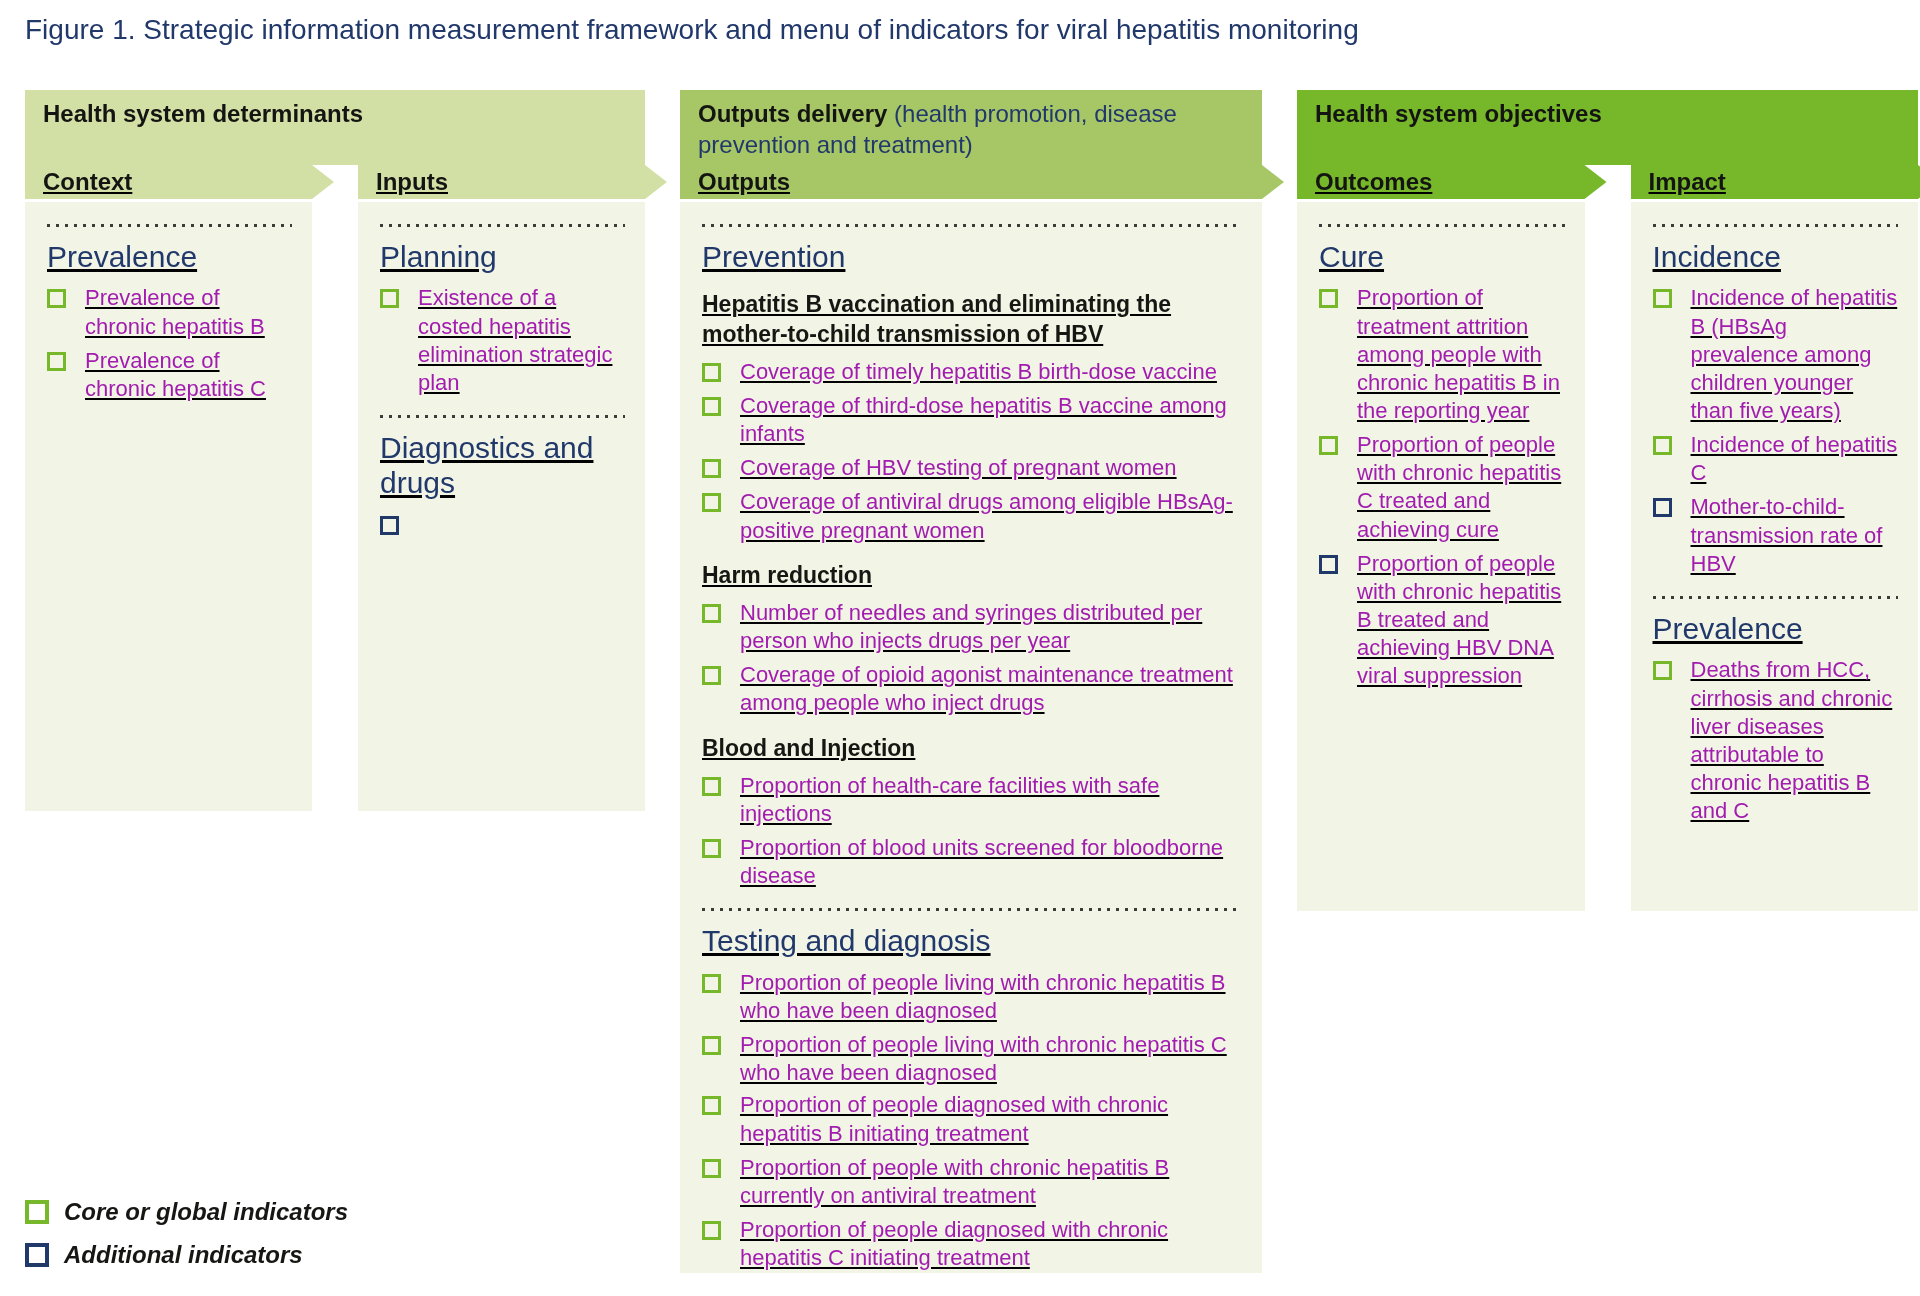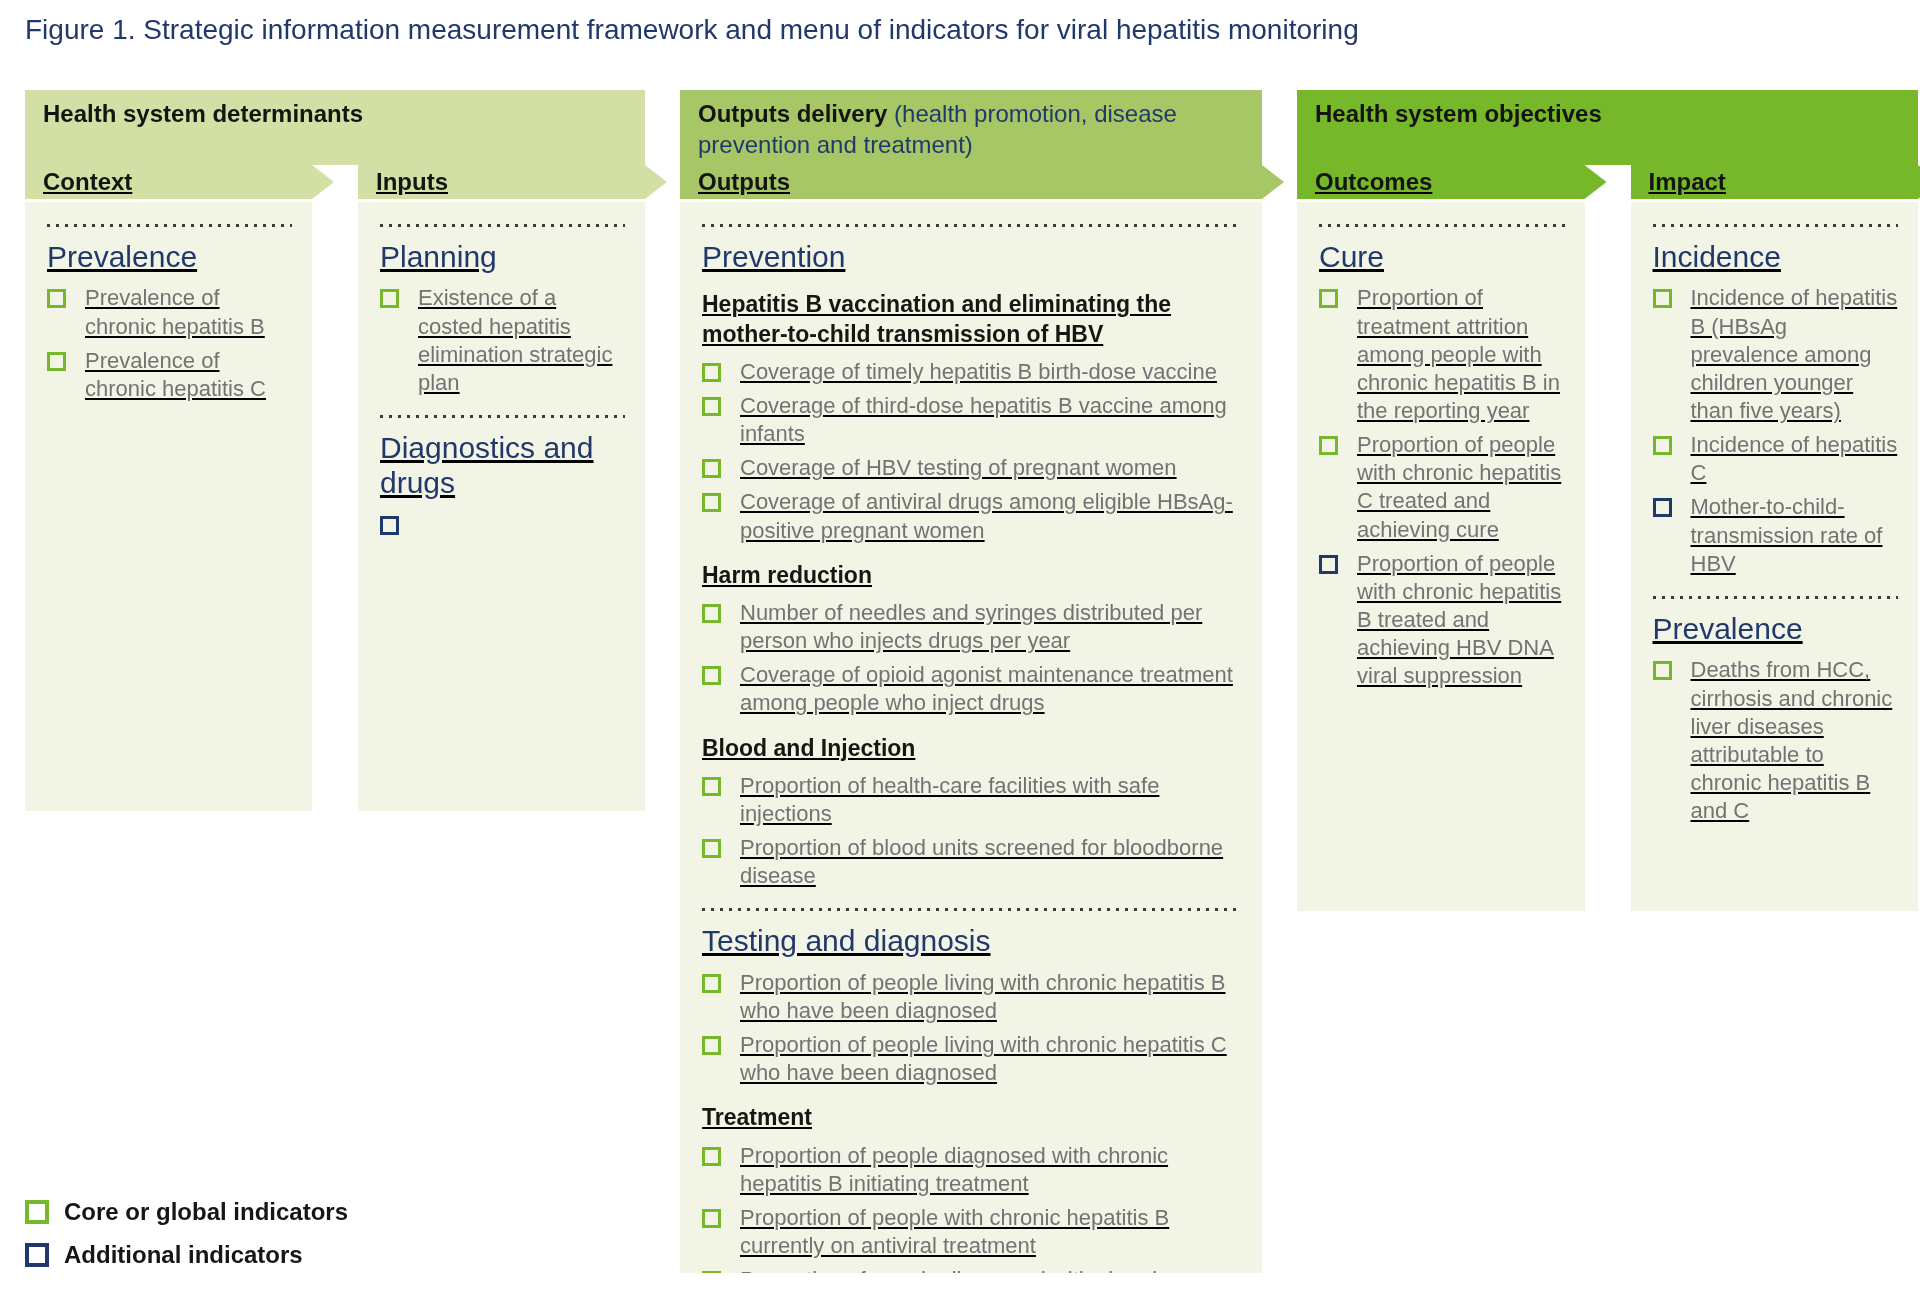--- a/index.html
+++ b/index.html
@@ -54,22 +54,22 @@
     font-size:23px;font-weight:700;color:#161613;
     line-height:1.27;margin:16px 0 9px 0;
   }
   .items{display:flex;flex-direction:column;gap:6px;margin-bottom:4px;}
   .item{display:grid;grid-template-columns:38px 1fr;}
   .checkbox{
     width:13px;height:13px;border:3px solid;margin-top:5px;background:transparent;
   }
   .checkbox.core{border-color:var(--core);}
   .checkbox.additional{border-color:var(--additional);}
-  .item-text{font-size:22px;line-height:1.28;color:#737373;}
-  .legend{position:absolute;left:25px;top:1198px;display:flex;flex-direction:column;gap:15px;}
+  .item-text{font-size:22px;line-height:1.28;color:#a21caf;}
+  .legend{position:absolute;left:25px;top:1198px;display:flex;flex-direction:column;gap:15px;font-style:italic;}
   .legend-row{display:flex;align-items:center;gap:15px;}
   .legend-swatch{width:24px;height:24px;box-sizing:border-box;border:4px solid;background:#fff;}
   .legend-swatch.core{border-color:var(--core);}
   .legend-swatch.additional{border-color:var(--additional);}
   .legend-label{font-size:24px;font-weight:700;color:#161613;}
 </style>
 </head>
 <body>
 
 <div class="page-title">Figure 1. Strategic information measurement framework and menu of indicators for viral hepatitis monitoring</div>
@@ -171,21 +171,20 @@
             <div class="items">
               <div class="item">
                 <span class="checkbox core"></span>
                 <span class="item-text">Proportion of people living with chronic hepatitis B who have been diagnosed</span>
               </div>
               <div class="item">
                 <span class="checkbox core"></span>
                 <span class="item-text">Proportion of people living with chronic hepatitis C who have been diagnosed</span>
               </div>
             </div>
-            <div class="subhead">Treatment</div>
             <div class="items">
               <div class="item">
                 <span class="checkbox core"></span>
                 <span class="item-text">Proportion of people diagnosed with chronic hepatitis B initiating treatment</span>
               </div>
               <div class="item">
                 <span class="checkbox core"></span>
                 <span class="item-text">Proportion of people with chronic hepatitis B currently on antiviral treatment</span>
               </div>
               <div class="item">

